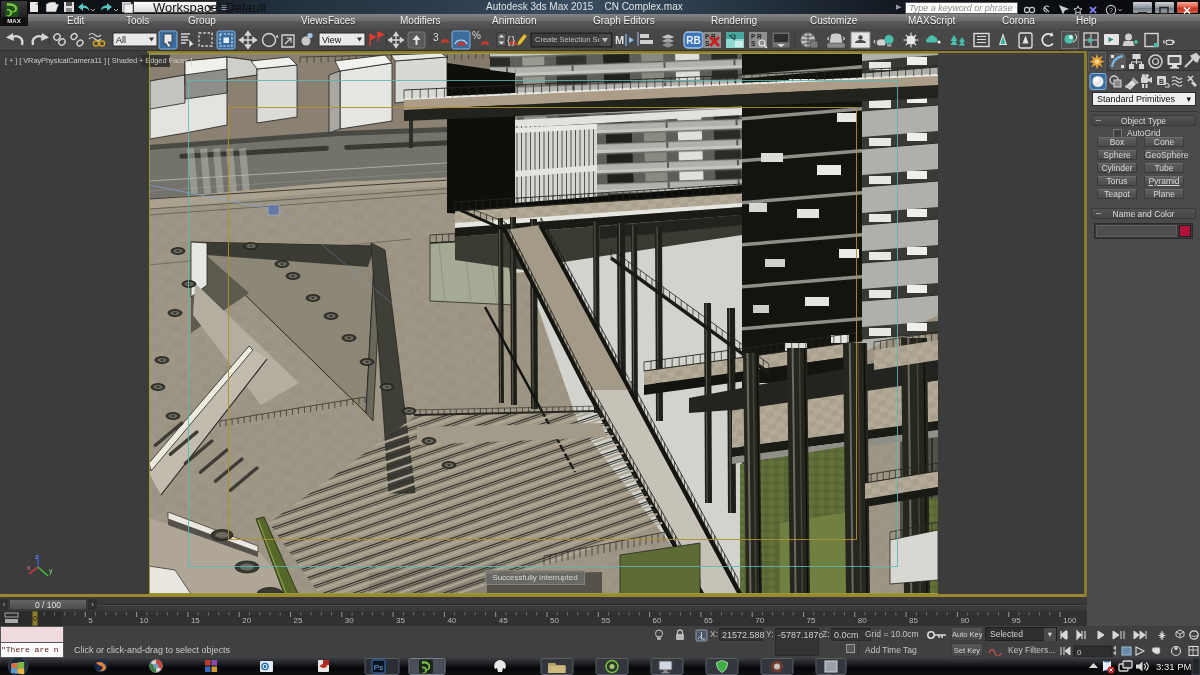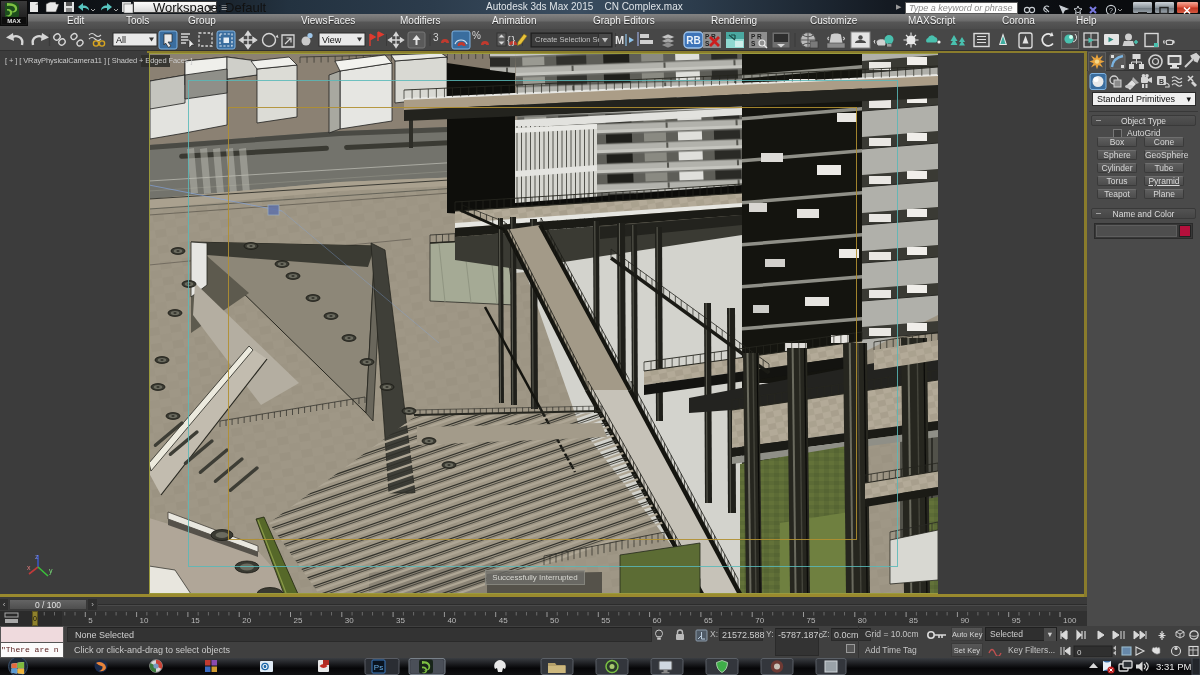--- a/index.html
+++ b/index.html
@@ -1465,21 +1465,20 @@
         <line x1="1039.48" y1="1" x2="1039.48" y2="4.5" stroke="#7a7a7a" stroke-width="0.8"></line>
         <line x1="1049.74" y1="1" x2="1049.74" y2="4.5" stroke="#7a7a7a" stroke-width="0.8"></line>
         <line x1="1060" y1="1" x2="1060" y2="6" stroke="#9a9a9a" stroke-width="1"></line>
         <text x="1063" y="12" font-size="8" fill="#b8b8b8" font-family="Liberation Sans">100</text>
       </svg>
     <div class="abs" style="left:32px;top:0;width:6px;height:15px;background:#8f812c;border:1px solid #5e551c;color:#111;font-size:7px;text-align:center;line-height:14px;">0</div>
   </div>
   <div id="statusbar" class="abs">
     <div class="abs" style="left:0;top:0;width:64px;height:17px;background:#efdadd;border:1px solid #555;"></div>
     <div class="abs" style="left:0;top:17px;width:64px;height:15px;background:#fbfbfb;border:1px solid #555;border-top:none;color:#5a2020;font-family:'Liberation Mono',monospace;font-size:8px;line-height:13px;">"There are n</div>
-    <div class="sunken abs" style="left:67px;top:1px;width:585px;height:15px;line-height:14px;padding-left:7px;">None Selected</div>
     <div class="abs" style="left:74px;top:19px;color:#c9c9c9;font-size:9px;">Click or click-and-drag to select objects</div>
     <svg class="abs" style="left:652px;top:2px;" width="58" height="14" viewBox="0 0 58 14">
       <path d="M7 2 a3.5 3.5 0 0 1 3.5 3.5 c0 1.6 -1.1 2 -1.1 3.2 l-4.8 0 c0 -1.2 -1.1 -1.6 -1.1 -3.2 a3.5 3.5 0 0 1 3.5 -3.5z" fill="none" stroke="#c9c9c9"></path>
       <rect x="5.2" y="9.5" width="3.6" height="2.2" fill="#c9c9c9"></rect>
       <rect x="24" y="6" width="8" height="6" rx="1" fill="#b9b9b9"></rect>
         <path d="M25.5 6 v-1.5 a2.5 2.5 0 0 1 5 0 v1.5" stroke="#b9b9b9" fill="none" stroke-width="1.4"></path>
       <rect x="44" y="2" width="11" height="11" rx="1" fill="#4f5a66" stroke="#8a99a8"></rect>
         <path d="M46 11 l3.5 -3.5 m0 3.5 l0 -7 m0 7 l3.5 0" stroke="#bcd" stroke-width="1"></path>
     </svg>
     <div class="abs" style="left:710px;top:3px;color:#bbb;font-size:8.5px;">X:</div>

